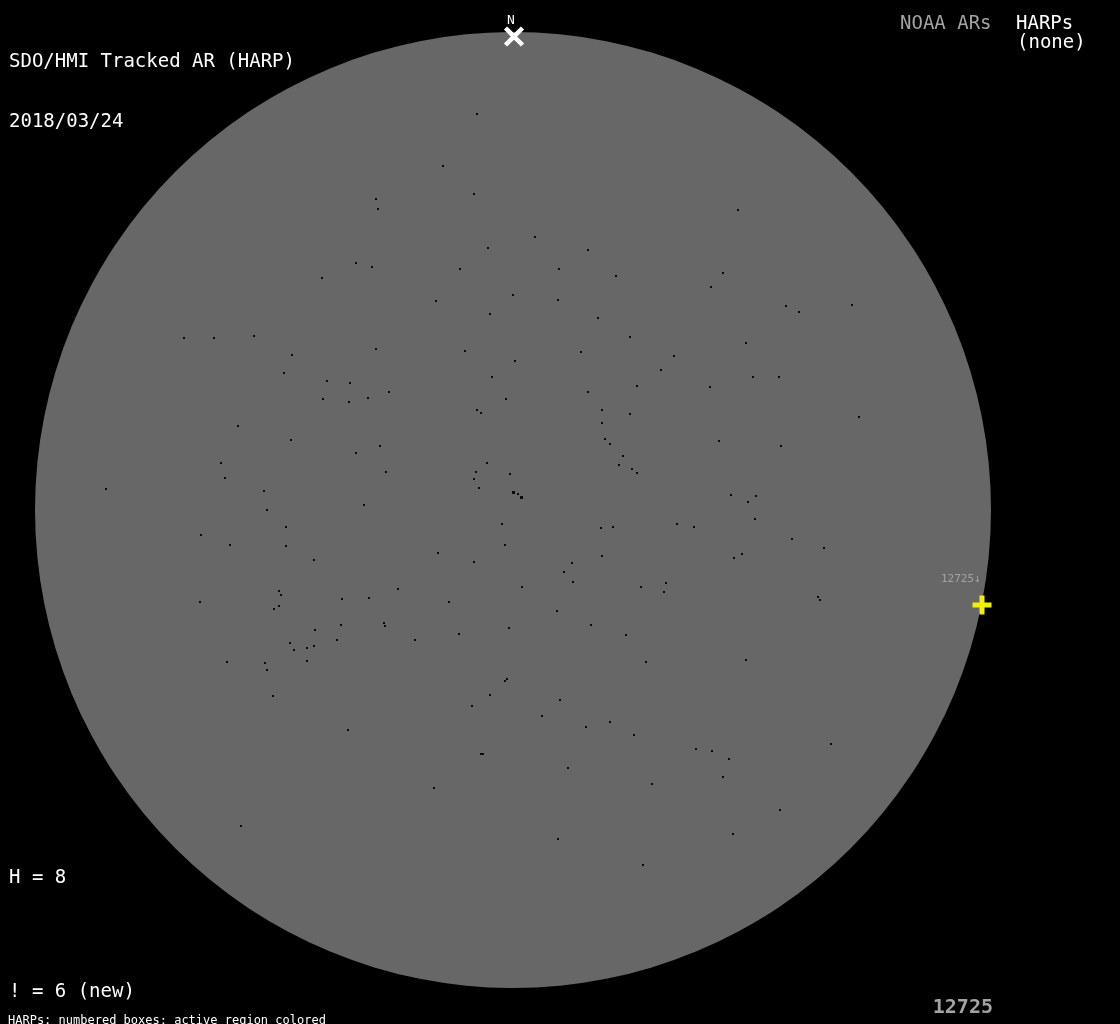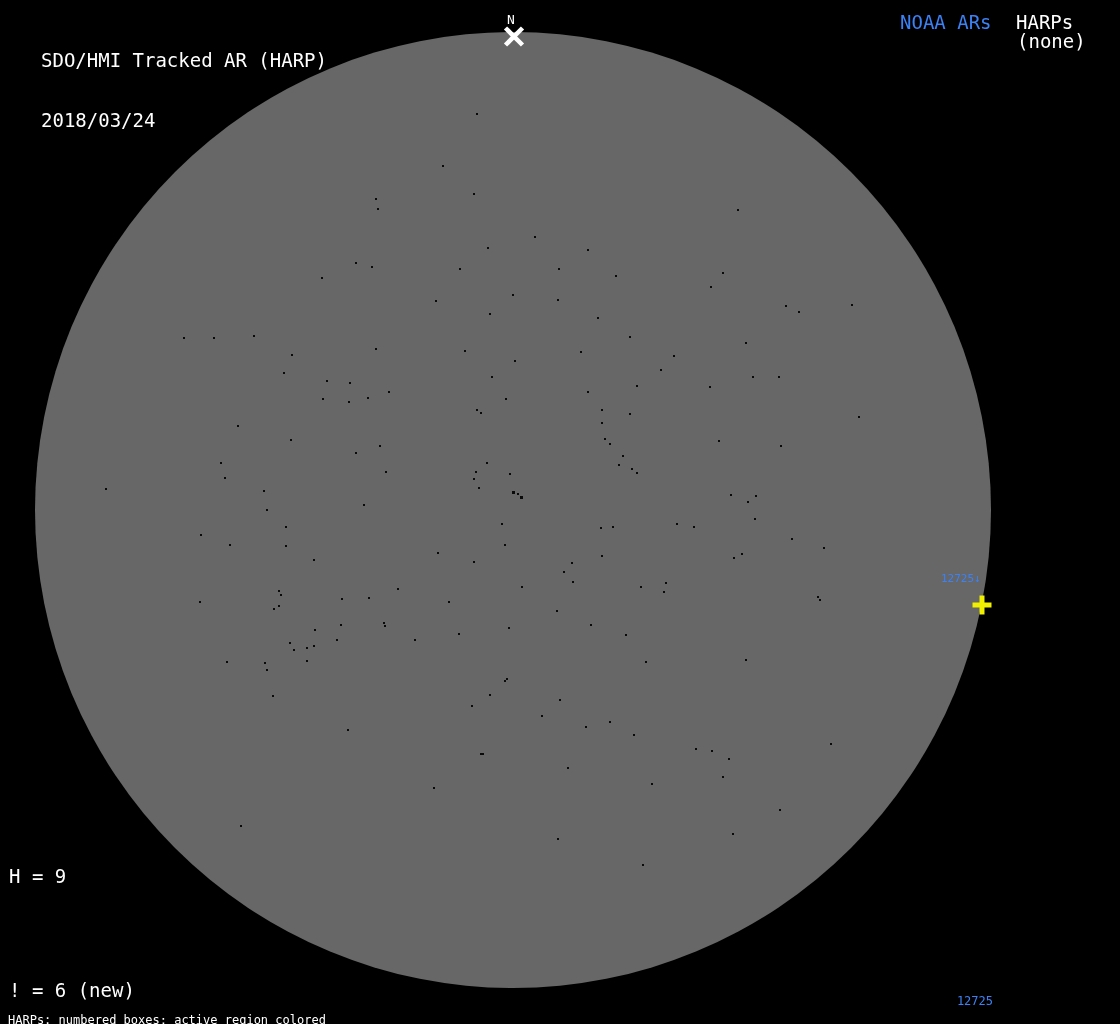--- a/index.html
+++ b/index.html
@@ -3,38 +3,38 @@
 <meta charset="utf-8">
 <style>
   html,body{margin:0;padding:0;background:#000;}
   .stage{
     position:relative;width:1120px;height:1024px;background:#000;
     font-family:"DejaVu Sans Mono","Liberation Mono",monospace;
     overflow:hidden;color:#fff;
   }
   .txt{position:absolute;white-space:pre;}
   .white{color:#ffffff;}
-  .yellow{color:#3b82f6;}
-  
-  .title-block{left:9px;top:10px;font-size:19px;line-height:20px;margin-left:32px;}
+  .yellow{color:#a3a3a3;}
+  
+  .title-block{left:9px;top:10px;font-size:19px;line-height:20px;}
   
   .noaa-label{left:900px;top:11px;font-size:19px;}
   .harps-label{left:1016px;top:11px;font-size:19px;}
   .harps-value{left:1017px;top:30px;font-size:19px;}
   
   .north-label{left:507px;top:12px;font-size:13px;}
   
   .ar-label{font-size:11px;text-align:right;}
   
   .stats-block{left:9px;top:829px;font-size:19px;line-height:19px;}
   .stats-block div{height:19px;}
   
   .footnotes{left:8px;top:990px;font-size:12px;line-height:12px;}
   
-  .ar-bottom{right:127px;top:994px;font-size:12px;}
+  .ar-bottom{right:127px;top:994px;font-size:20px;font-weight:bold;}
   svg{position:absolute;left:0;top:0;}
 </style>
 </head>
 <body>
 
 <div class="stage">
 
   <svg width="1120" height="1024" viewBox="0 0 1120 1024">
     <circle id="sun-disk" fill="#676767" cx="513" cy="510" r="478"></circle>
     <g id="specks">
@@ -227,21 +227,21 @@
 
   <div class="txt noaa-label yellow">NOAA ARs</div>
   <div class="txt harps-label white">HARPs</div>
   <div class="txt harps-value white">(none)</div>
 
   <div class="txt north-label white">N</div>
 
   <div class="txt ar-label yellow" id="ar-label" style="left: 941px; top: 572px;">12725↓</div>
 
   <div class="txt stats-block white">
-    <div>H = 9</div>
+    <div>H = 8</div>
     <div></div>
     <div>! = 6 (new)</div>
     
     
     
     
     
   </div>
 
   <div class="txt footnotes white">

